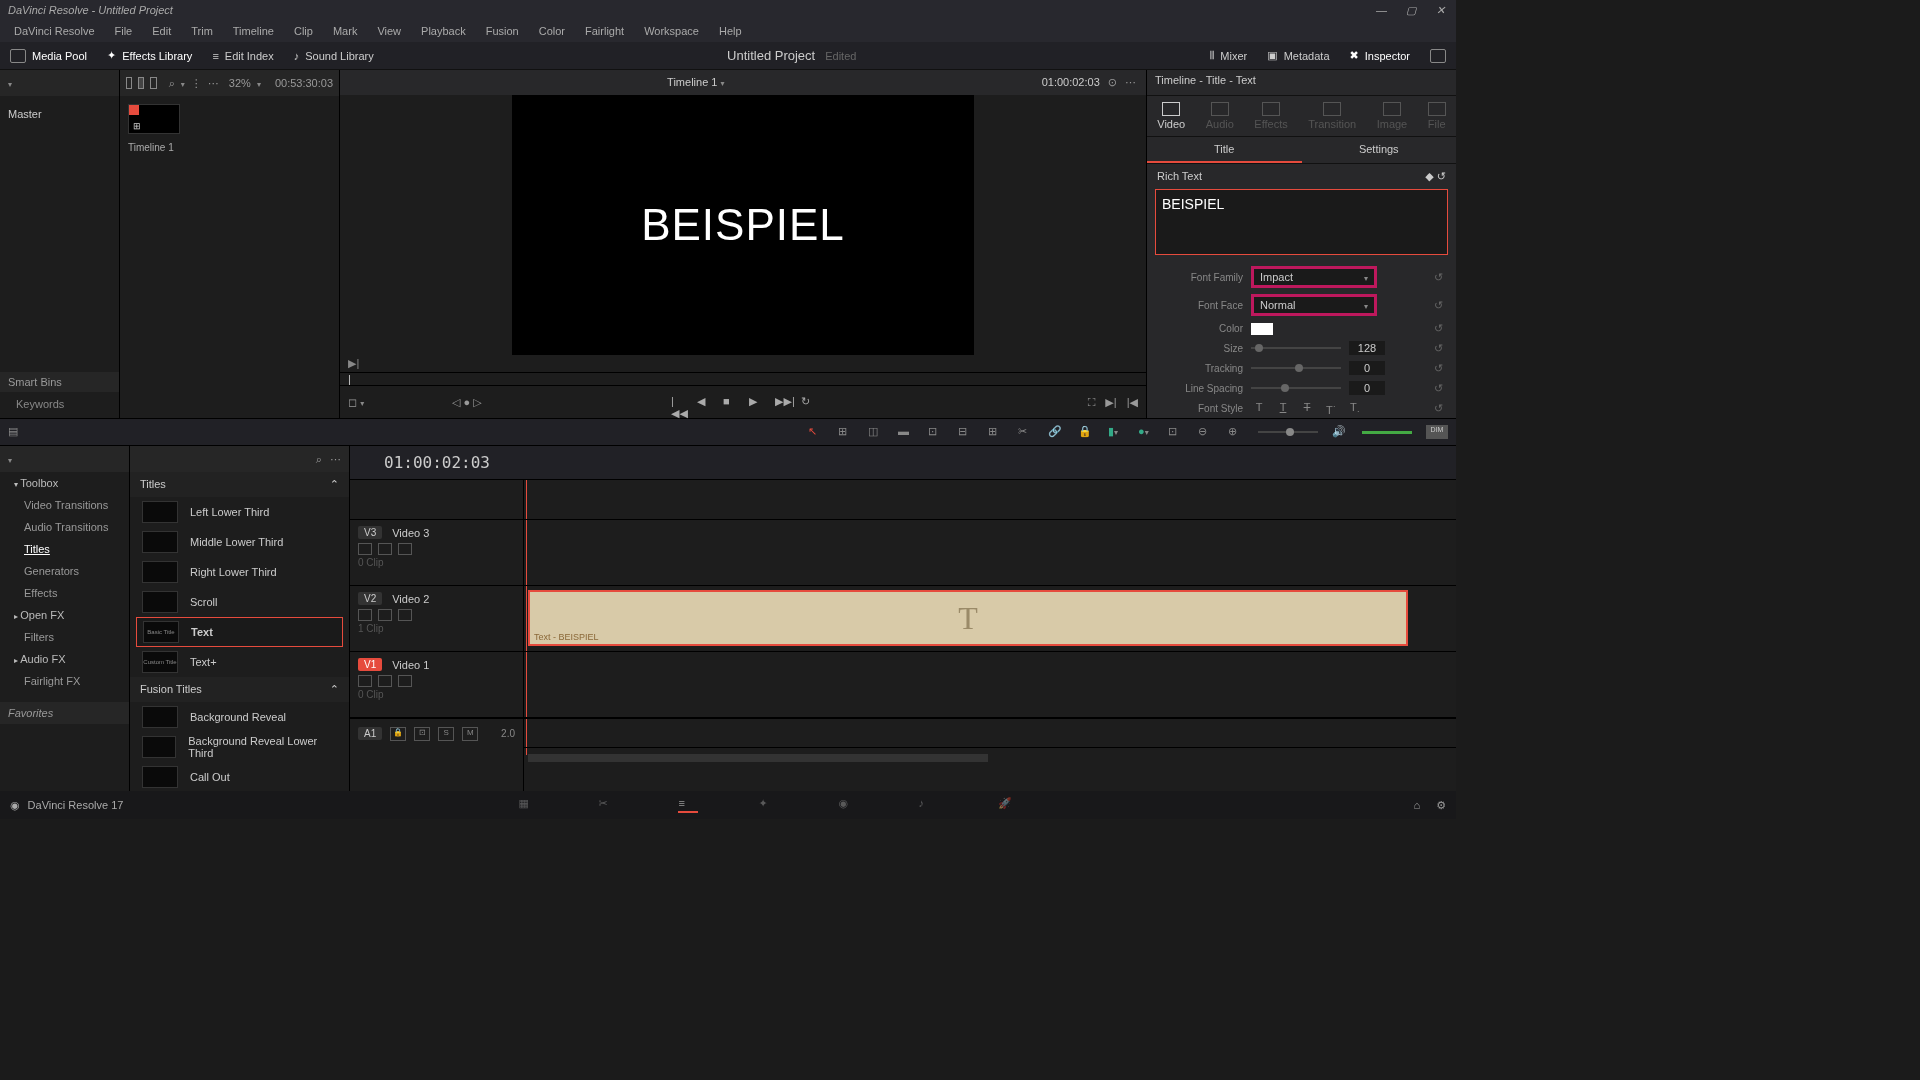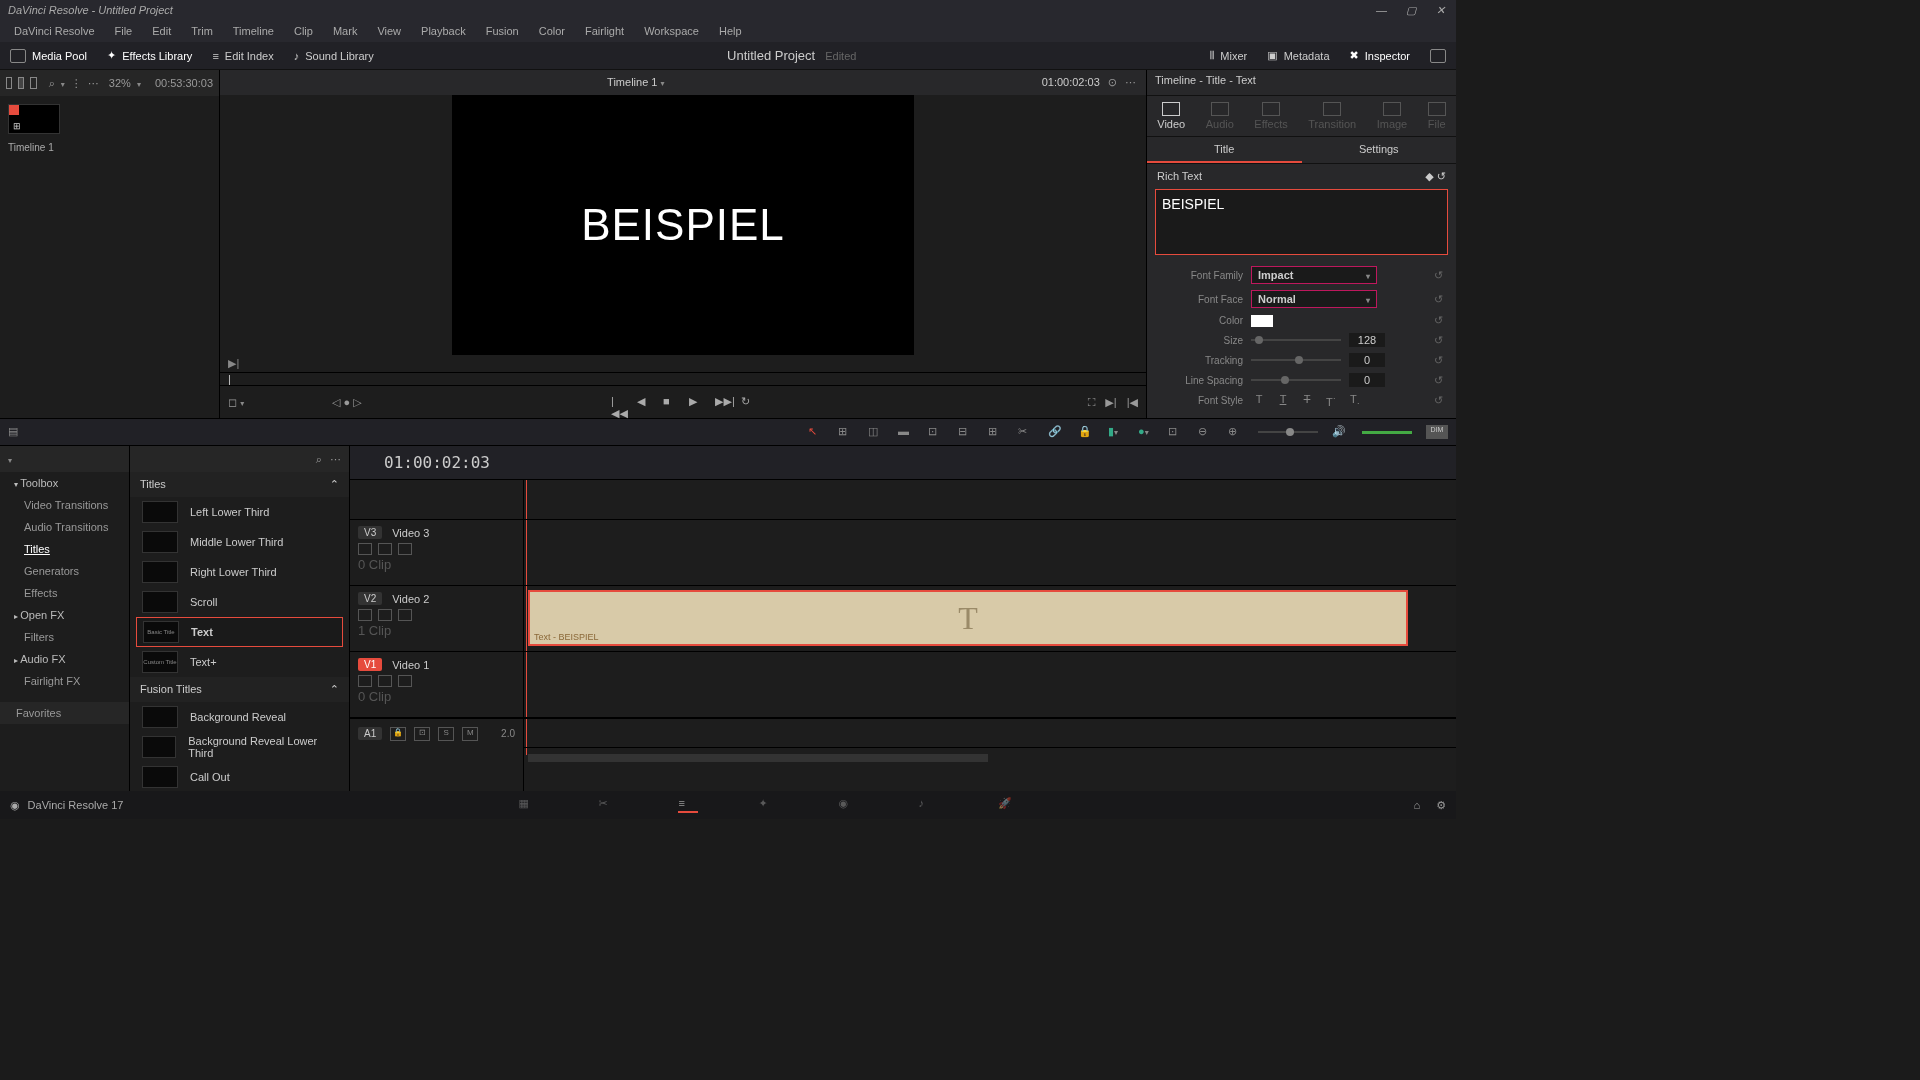--- a/index.html
+++ b/index.html
@@ -56,21 +56,21 @@
 .insp-tab { display: flex; flex-direction: column; align-items: center; gap: 2px; color: #555; cursor: pointer; }
 .insp-tab.active { color: #ccc; }
 .insp-tab-ico { width: 18px; height: 14px; border: 1px solid currentColor; }
 .insp-subtabs { display: flex; border-bottom: 1px solid #111; }
 .insp-subtab { flex: 1; text-align: center; padding: 6px; color: #ccc; cursor: pointer; }
 .insp-subtab.active { border-bottom: 2px solid #e64b3d; }
 .insp-section-hdr { padding: 6px 10px; color: #ccc; display: flex; justify-content: space-between; }
 .insp-textarea { margin: 0 8px 8px; border: 1px solid #e64b3d; background: #1a1a1a; height: 66px; padding: 6px; color: #fff; font-size: 14px; }
 .insp-row { display: flex; align-items: center; padding: 3px 10px; gap: 8px; }
 .insp-lbl { width: 86px; text-align: right; color: #888; font-size: 10px; }
-.insp-dd { flex: 1; background: #1a1a1a; border: 1px solid #be185d; padding: 2px 6px; color: #ccc; display: flex; justify-content: space-between; align-items: center; max-width: 126px; font-weight: bold; }
+.insp-dd { flex: 1; background: #1a1a1a; border: 3px solid #be185d; padding: 2px 6px; color: #ccc; display: flex; justify-content: space-between; align-items: center; max-width: 126px; }
 .insp-swatch { width: 22px; height: 12px; background: #fff; }
 .insp-slider { flex: 1; height: 2px; background: #444; position: relative; max-width: 90px; }
 .insp-slider-dot { width: 8px; height: 8px; background: #666; border-radius: 50%; position: absolute; top: -3px; }
 .insp-num { width: 36px; text-align: center; background: #1a1a1a; color: #ccc; padding: 1px; }
 .insp-reset { width: 12px; color: #666; margin-left: auto; }
 .style-btn { width: 16px; height: 14px; color: #888; text-align: center; }
 
 
 .timeline-tools { height: 28px; background: #212126; display: flex; align-items: center; padding: 0 8px; gap: 14px; border-top: 1px solid #000; border-bottom: 1px solid #000; }
 .tt-ico { width: 16px; height: 14px; cursor: pointer; color: #888; }
@@ -78,21 +78,21 @@
 
 
 .lower { display: flex; height: 361px; }
 .fx-sidebar { width: 130px; background: #1d1d1d; border-right: 1px solid #000; }
 .fx-hdr { height: 26px; display: flex; align-items: center; padding: 0 8px; background: #262626; }
 .fx-item { padding: 5px 10px 5px 24px; color: #999; cursor: pointer; }
 .fx-item.active { color: #fff; text-decoration: underline; }
 .fx-group { padding: 5px 10px 5px 14px; color: #bbb; cursor: pointer; }
 .fx-group::before { content: "▸ "; font-size: 8px; }
 .fx-group.open::before { content: "▾ "; }
-.fav-hdr { background: #262626; padding: 5px 16px; margin-top: 10px; }
+.fav-hdr { background: #262626; padding: 5px 8px; margin-top: 10px; font-style: italic; }
 
 .titles-pane { width: 220px; background: #1d1d1d; border-right: 1px solid #000; overflow-y: auto; }
 .titles-section { padding: 6px 10px; color: #ccc; display: flex; justify-content: space-between; background: #222; }
 .title-item { display: flex; align-items: center; height: 30px; padding: 0 6px; margin: 0 6px; gap: 12px; cursor: pointer; }
 .title-item.selected { border: 1px solid #e64b3d; background: #1a1a1a; }
 .title-thumb { width: 36px; height: 22px; background: #0a0a0a; border: 1px solid #333; font-size: 6px; color: #888; display: flex; align-items: center; justify-content: center; }
 .title-lbl { color: #ccc; font-size: 11px; }
 
 .timeline { flex: 1; background: #1d1d1d; display: flex; flex-direction: column; }
 .timeline-hdr { height: 34px; display: flex; align-items: center; background: #212126; border-bottom: 1px solid #000; }
@@ -104,21 +104,21 @@
 
 .tracks { flex: 1; display: flex; }
 .track-headers { width: 174px; background: #1d1d1d; border-right: 1px solid #000; }
 .track-hdr { border-bottom: 1px solid #000; padding: 6px 8px; }
 .track-hdr-top { display: flex; gap: 10px; align-items: center; }
 .track-id { background: #333; padding: 1px 6px; border-radius: 2px; color: #ccc; font-size: 10px; }
 .track-id.active { background: #e64b3d; color: #fff; }
 .track-name { color: #ccc; font-size: 11px; }
 .track-icons { display: flex; gap: 6px; margin-top: 4px; }
 .track-ico { width: 14px; height: 12px; border: 1px solid #555; }
-.clip-count { color: #555; font-size: 13px; margin-top: 2px; }
+.clip-count { color: #555; font-size: 10px; margin-top: 2px; }
 
 .track-lanes { flex: 1; position: relative; }
 .track-lane { border-bottom: 1px solid #000; position: relative; }
 .clip { position: absolute; background: #d8caa8; border: 1px solid #b8a878; height: 56px; top: 4px; display: flex; align-items: center; justify-content: center; }
 .clip.selected { border: 2px solid #e64b3d; }
 .clip-t { font-family: Georgia, serif; font-size: 32px; color: #9a8a68; }
 .clip-label { position: absolute; bottom: 2px; left: 4px; font-size: 9px; color: #8a6838; }
 
 .audio-hdr { height: 30px; padding: 6px 8px; display: flex; gap: 8px; align-items: center; border-top: 1px solid #000; }
 .btn-sq { width: 16px; height: 14px; border: 1px solid #555; font-size: 8px; text-align: center; color: #888; }
@@ -192,20 +192,30 @@
   <div class="toolbar-btn active">
         <span>✖</span>
         <span>Inspector</span>
       </div>
   <div class="toolbar-btn">
         <span class="icon-box"></span>
       </div>
 </div>
 
 <div class="upper">
+  <div class="mediapool">
+    <div class="mediapool-hdr">
+          <span class="chev"></span>
+        </div>
+    <div class="mediapool-body">
+      <div style="color:#ccc;padding:4px 0">Master</div>
+    </div>
+    <div class="smartbins-hdr">Smart Bins</div>
+    <div class="smartbins-item">Keywords</div>
+  </div>
 
   <div class="clips-pane">
     <div class="clips-hdr">
       <span class="view-ico"></span>
       <span class="view-ico" style="background:#444"></span>
       <span class="view-ico"></span>
       <span style="flex:1"></span>
       <span>⌕</span>
       <span class="chev"></span>
       <span>⋮</span>

